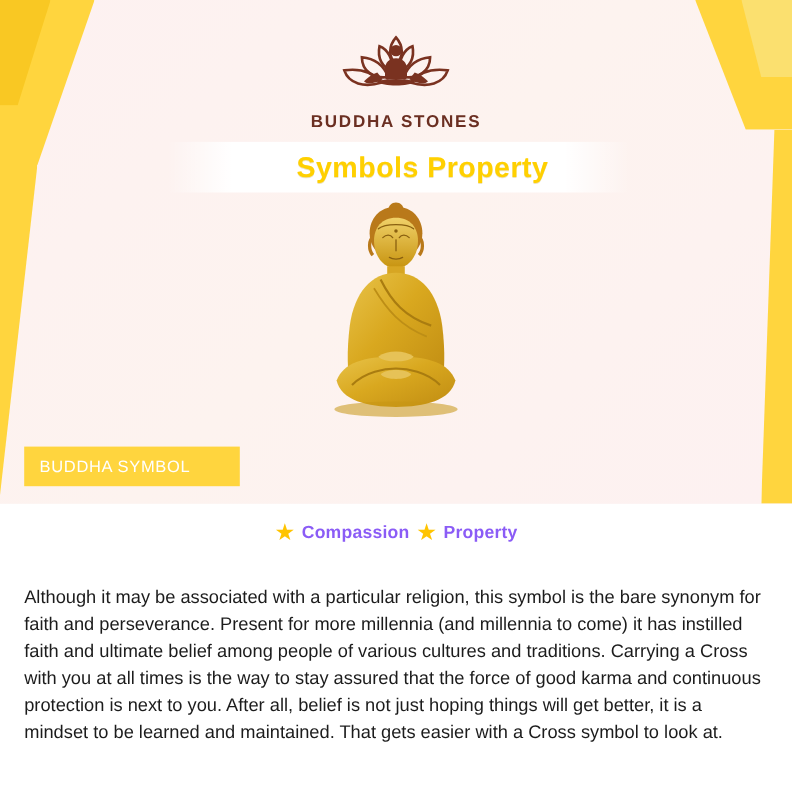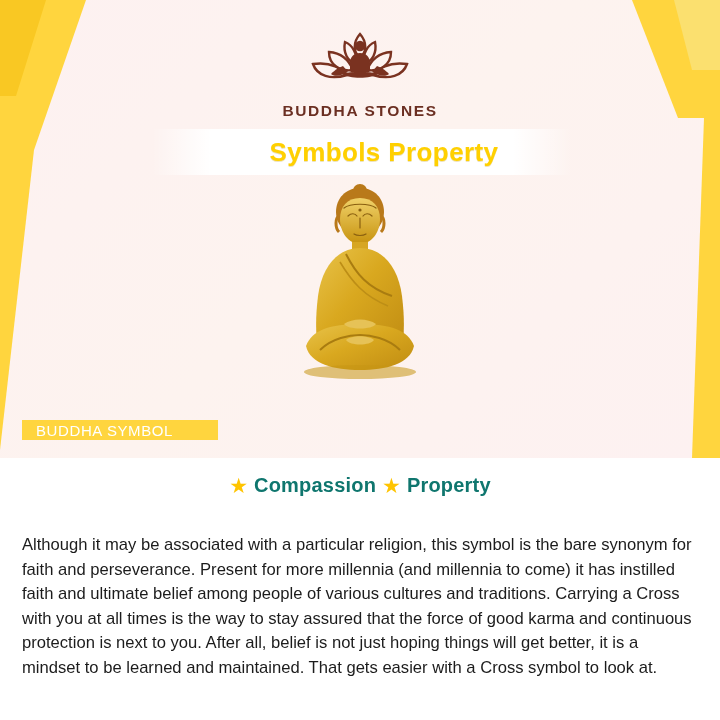--- a/index.html
+++ b/index.html
@@ -87,43 +87,42 @@
   .buddha-wrap {
     position: absolute; left: 0; right: 0; top: 178px;
     height: 225px;
     display: flex; align-items: flex-start; justify-content: center;
   }
   .buddha-svg { width: 200px; height: 225px; display: block; }
 
   
   .symbol-tag {
     position: absolute; left: 22px; top: 406px;
-    height: 20px; min-width: 196px;
+    height: 36px; min-width: 196px;
     background: #ffd53e;
     display: flex; align-items: center;
     padding: 0 16px 0 14px;
-    margin-top: 14px;
   }
   .symbol-tag span {
     font-size: 15px; color: #ffffff; letter-spacing: 0.6px;
   }
 
   
   .panel {
     position: absolute; left: 0; right: 0; bottom: 0;
     height: 262px; background: #ffffff;
     padding: 16px 22px 0 22px;
   }
   .kv-head {
     display: flex; align-items: center; justify-content: center;
     gap: 6px; margin-bottom: 12px;
   }
   .kv-head .star { color: #ffc400; font-size: 21px; line-height: 1; }
   .kv-head .kw {
-    font-size: 20px; font-weight: bold; color: #0f766e;
+    font-size: 16px; font-weight: bold; color: #8b5cf6;
     letter-spacing: 0.2px;
   }
   .body-text {
     font-size: 16.6px;
     line-height: 1.48;
     color: #1c1c1c;
     text-align: left;
     margin-top: 36px;
   }
 </style>

